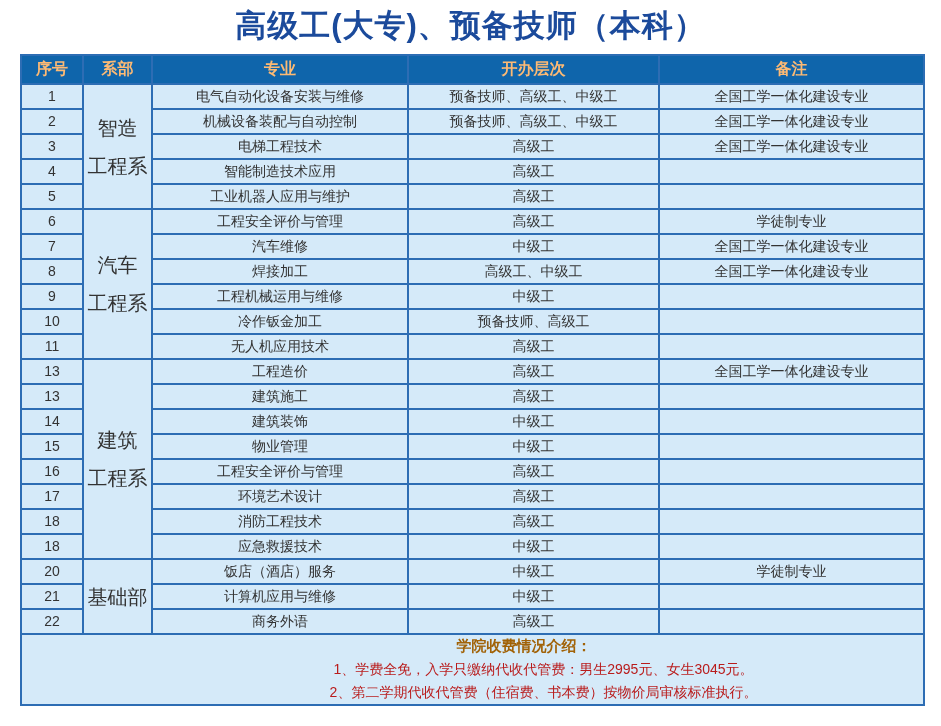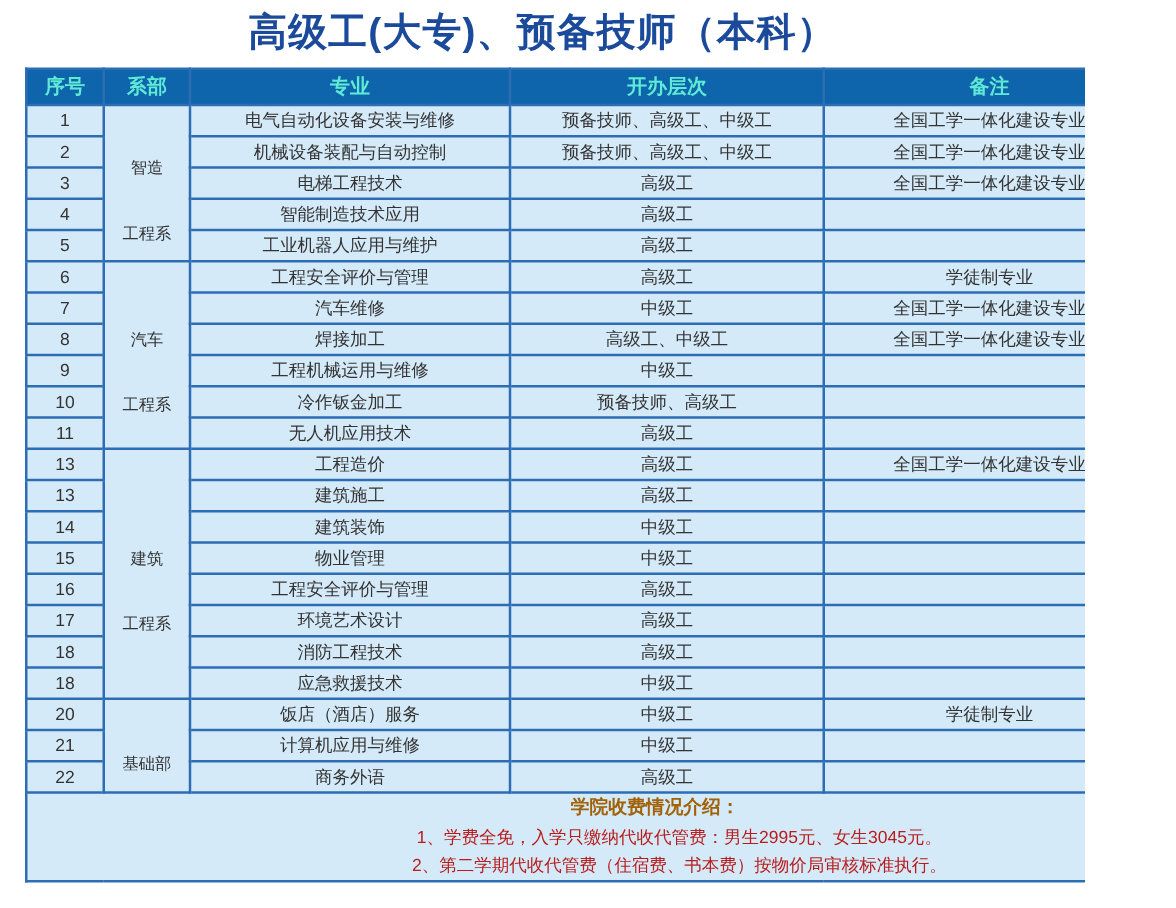--- a/index.html
+++ b/index.html
@@ -4,21 +4,21 @@
 <style>
   * { box-sizing: border-box; }
   html, body {
     margin: 0;
     padding: 0;
     background: #ffffff;
     font-family: "Liberation Sans", "DejaVu Sans", sans-serif;
   }
   .page {
     position: relative;
-    width: 868px;
+    width: 941px;
     height: 726px;
     background: #ffffff;
     overflow: hidden;
   }
   .title {
     margin-top: 4px;
     text-align: center;
     font-size: 31px;
     font-weight: bold;
     color: #1b4a9b;
@@ -27,42 +27,41 @@
   }
   table.programs {
     border-collapse: collapse;
     table-layout: fixed;
     width: 903px;
     margin: 7px 0 0 20px;
     border: 2px solid #27649f;
   }
   table.programs th {
     background: #0f65ab;
-    color: #5eead4;
+    color: #fdba74;
     font-size: 16px;
     font-weight: bold;
     height: 29px;
     border: 2px solid #2d6db4;
     padding: 0;
     text-align: center;
   }
   table.programs td {
     background: #d5eaf9;
     color: #333333;
     font-size: 14px;
     height: 25px;
     border: 2px solid #2d6db4;
     padding: 0 2px;
     text-align: center;
     line-height: 1.2;
   }
   td.col-dept div {
     line-height: 1.9;
-    font-size: 13px;
-    margin-top: 28px;
+    font-size: 20px;
   }
   td.fees-cell {
     text-align: left;
     height: 74px;
     padding: 8px 0 10px 0;
     vertical-align: top;
   }
   .fees-heading {
     color: #a16207;
     font-weight: bold;

